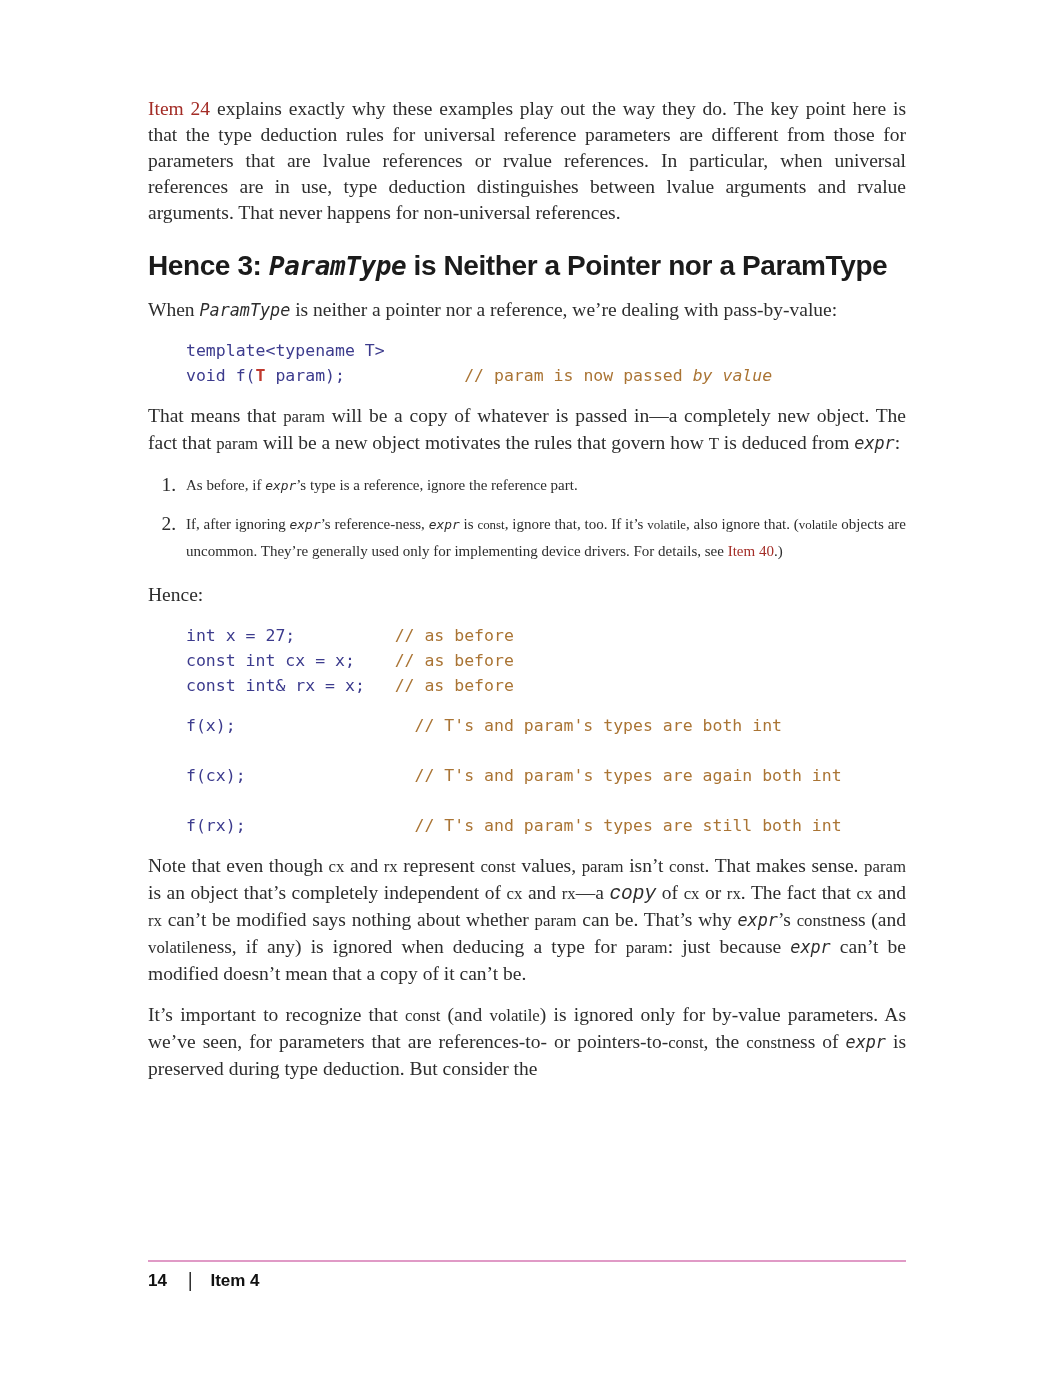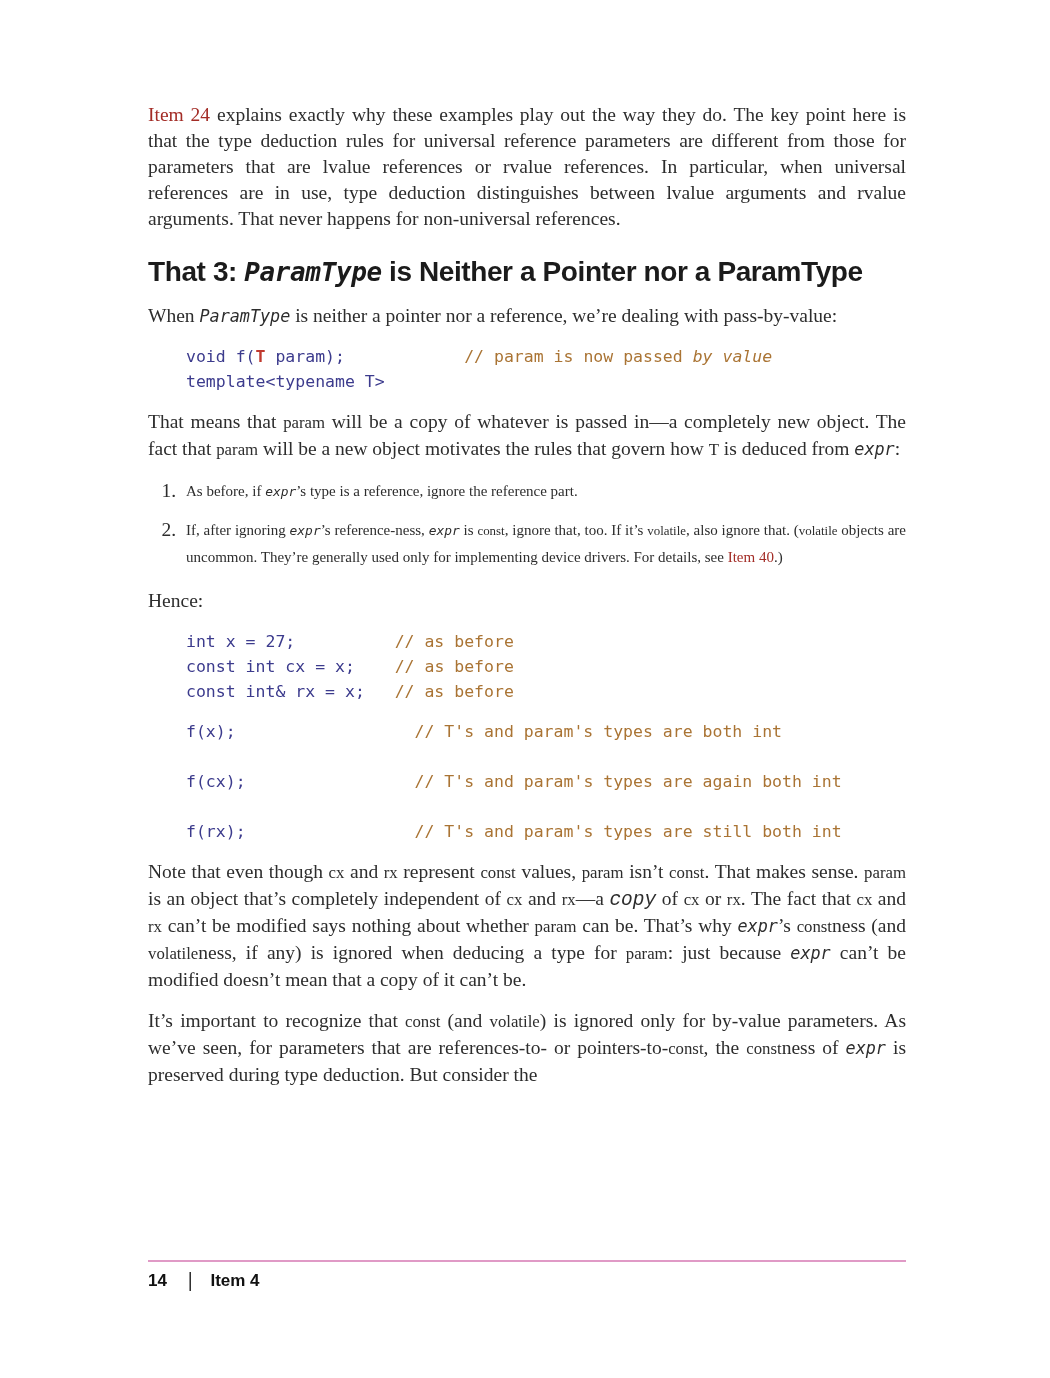--- a/index.html
+++ b/index.html
@@ -14,21 +14,21 @@
   html,body{margin:0;padding:0;background:#ffffff;}
   .page{
     position:relative;
     width:1050px;height:1378px;
     background:#ffffff;
     overflow:hidden;
     font-family:"Liberation Serif",serif;
     color:var(--body);
   }
   .content{
-    position:absolute;left:148px;top:102px;width:758px;
+    position:absolute;left:148px;top:96px;width:758px;
   }
   p.body-para{
     margin:0 0 15px 0;
     font-size:19.5px;line-height:26px;
     text-align:justify;
   }
   
   .seg-b{ }
   .seg-i{font-style:italic;font-family:Liberation Mono, monospace;}
   .seg-c{font-family:Liberation Serif, serif;font-size:0.86em;}
@@ -100,25 +100,25 @@
   }
 </style>
 </head>
 <body>
 
 <div class="page">
   <div class="content">
 
     <p class="body-para"><span class="seg-link">Item 24</span><span class="seg-b"> explains exactly why these examples play out the way they do. The key point here is that the type deduction rules for universal reference parameters are different from those for parameters that are lvalue references or rvalue references. In particular, when universal references are in use, type deduction distinguishes between lvalue arguments and rvalue arguments. That never happens for non-universal references.</span></p>
 
-    <h2 class="section-heading"><span class="seg-h">That 3: </span><span class="seg-hm">ParamType</span><span class="seg-h"> is Neither a Pointer nor a ParamType</span></h2>
+    <h2 class="section-heading"><span class="seg-h">Hence 3: </span><span class="seg-hm">ParamType</span><span class="seg-h"> is Neither a Pointer nor a ParamType</span></h2>
 
     <p class="body-para"><span class="seg-b">When </span><span class="seg-ci">ParamType</span><span class="seg-b"> is neither a pointer nor a reference, we’re dealing with pass-by-value:</span></p>
 
-    <pre class="code-block"><div class="code-line"><span class="seg-k">void f(</span><span class="seg-r">T</span><span class="seg-k"> param);</span><span class="seg-k">            </span><span class="seg-cm">// param is now passed </span><span class="seg-cmi">by value</span></div><div class="code-line"><span class="seg-k">template&lt;typename T&gt;</span></div></pre>
+    <pre class="code-block"><div class="code-line"><span class="seg-k">template&lt;typename T&gt;</span></div><div class="code-line"><span class="seg-k">void f(</span><span class="seg-r">T</span><span class="seg-k"> param);</span><span class="seg-k">            </span><span class="seg-cm">// param is now passed </span><span class="seg-cmi">by value</span></div></pre>
 
     <p class="body-para"><span class="seg-b">That means that </span><span class="seg-c">param</span><span class="seg-b"> will be a copy of whatever is passed in—a completely new object. The fact that </span><span class="seg-c">param</span><span class="seg-b"> will be a new object motivates the rules that govern how </span><span class="seg-c">T</span><span class="seg-b"> is deduced from </span><span class="seg-ci">expr</span><span class="seg-b">:</span></p>
 
     <ol class="deduction-list">
       <li>
         <span class="li-number">1.</span>
         <div class="li-text"><span class="seg-b">As before, if </span><span class="seg-ci">expr</span><span class="seg-b">’s type is a reference, ignore the reference part.</span></div>
       </li>
       <li>
         <span class="li-number">2.</span>

